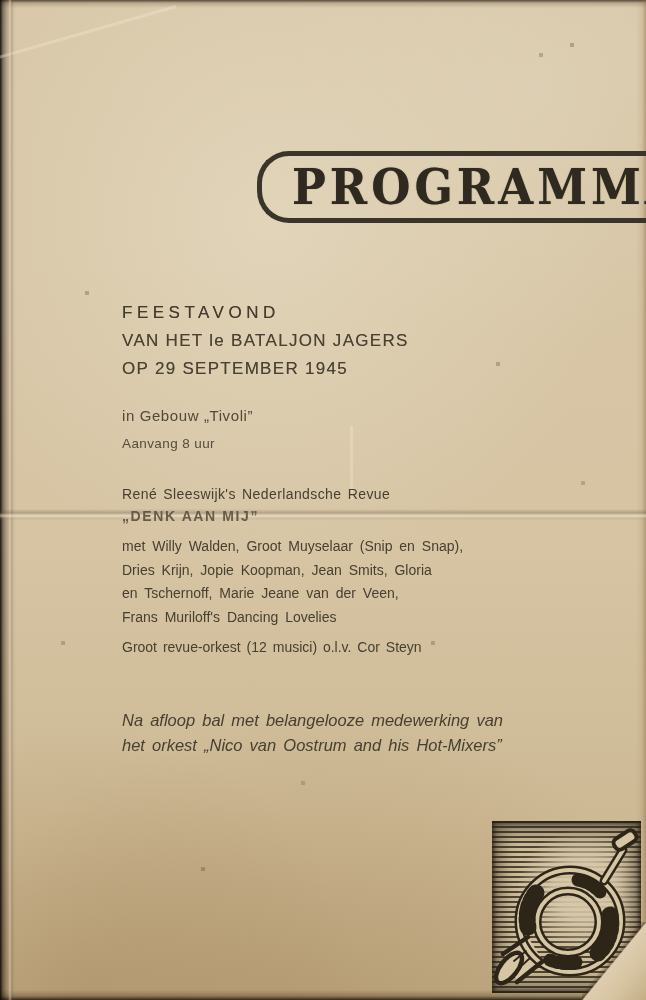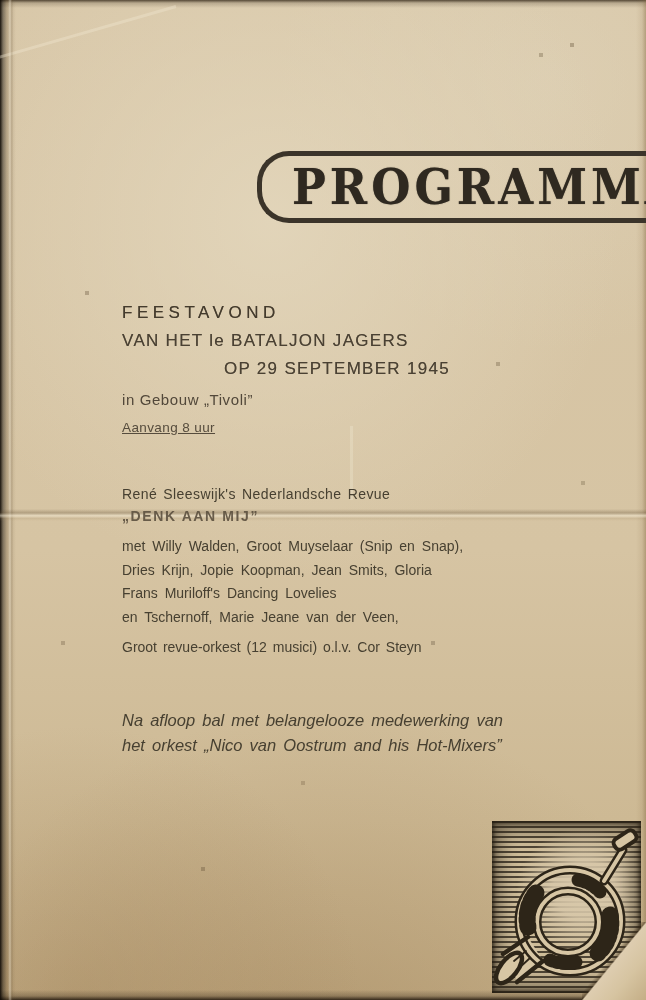--- a/index.html
+++ b/index.html
@@ -57,23 +57,23 @@
     transform:scaleY(1.06);
     text-shadow:0 0 1px rgba(47,41,32,0.6);
     white-space:nowrap;
   }
   
   .event-block{position:absolute;left:122px;top:303px;width:430px;}
   .event-heading{font-size:17px;font-weight:400;letter-spacing:4.5px;color:#443b2d;
     text-shadow:0 0 0.5px rgba(68,59,45,0.7);}
   .event-line{font-size:17px;letter-spacing:1.3px;line-height:28px;color:#4a4133;margin-top:4px;
     text-shadow:0 0 0.5px rgba(74,65,51,0.6);}
-  .event-line + .event-line{margin-top:0;text-align:center;}
-  .event-venue{font-size:15px;margin-top:8px;letter-spacing:0.6px;color:#52483a;}
-  .event-time{font-size:13.5px;margin-top:12px;letter-spacing:0.4px;color:#564c3d;text-decoration:underline;}
+  .event-line + .event-line{margin-top:0;}
+  .event-venue{font-size:15px;margin-top:24px;letter-spacing:0.6px;color:#52483a;}
+  .event-time{font-size:13.5px;margin-top:12px;letter-spacing:0.4px;color:#564c3d;}
   
   .revue-block{position:absolute;left:122px;top:486px;width:440px;font-size:14px;}
   .revue-intro{letter-spacing:0.4px;word-spacing:2px;}
   .revue-title{margin-top:6px;font-weight:700;letter-spacing:1.6px;color:#5d5140;opacity:0.9;}
   .cast{margin-top:11px;line-height:23.5px;word-spacing:3px;}
   .orchestra{margin-top:10px;word-spacing:2px;}
   
   .after-block{position:absolute;left:122px;top:708px;width:440px;
     font-size:16.5px;line-height:24.5px;word-spacing:2.5px;font-style:italic;}
   
@@ -116,22 +116,22 @@
     <div class="event-venue">in Gebouw „Tivoli”</div>
     <div class="event-time">Aanvang 8 uur</div>
   </div>
 
   <div class="revue-block">
     <div class="revue-intro">René Sleeswijk's Nederlandsche Revue</div>
     <div class="revue-title">„DENK AAN MIJ”</div>
     <div class="cast">
       <div>met Willy Walden, Groot Muyselaar (Snip en Snap),</div>
       <div>Dries Krijn, Jopie Koopman, Jean Smits, Gloria</div>
+      <div>en Tschernoff, Marie Jeane van der Veen,</div>
       <div>Frans Muriloff's Dancing Lovelies</div>
-      <div>en Tschernoff, Marie Jeane van der Veen,</div>
     </div>
     <div class="orchestra">Groot revue-orkest (12 musici) o.l.v. Cor Steyn</div>
   </div>
 
   <div class="after-block">
     <div>Na afloop bal met belangelooze medewerking van</div>
     <div>het orkest „Nico van Oostrum and his Hot-Mixers”</div>
   </div>
 
   <div class="illustration">

